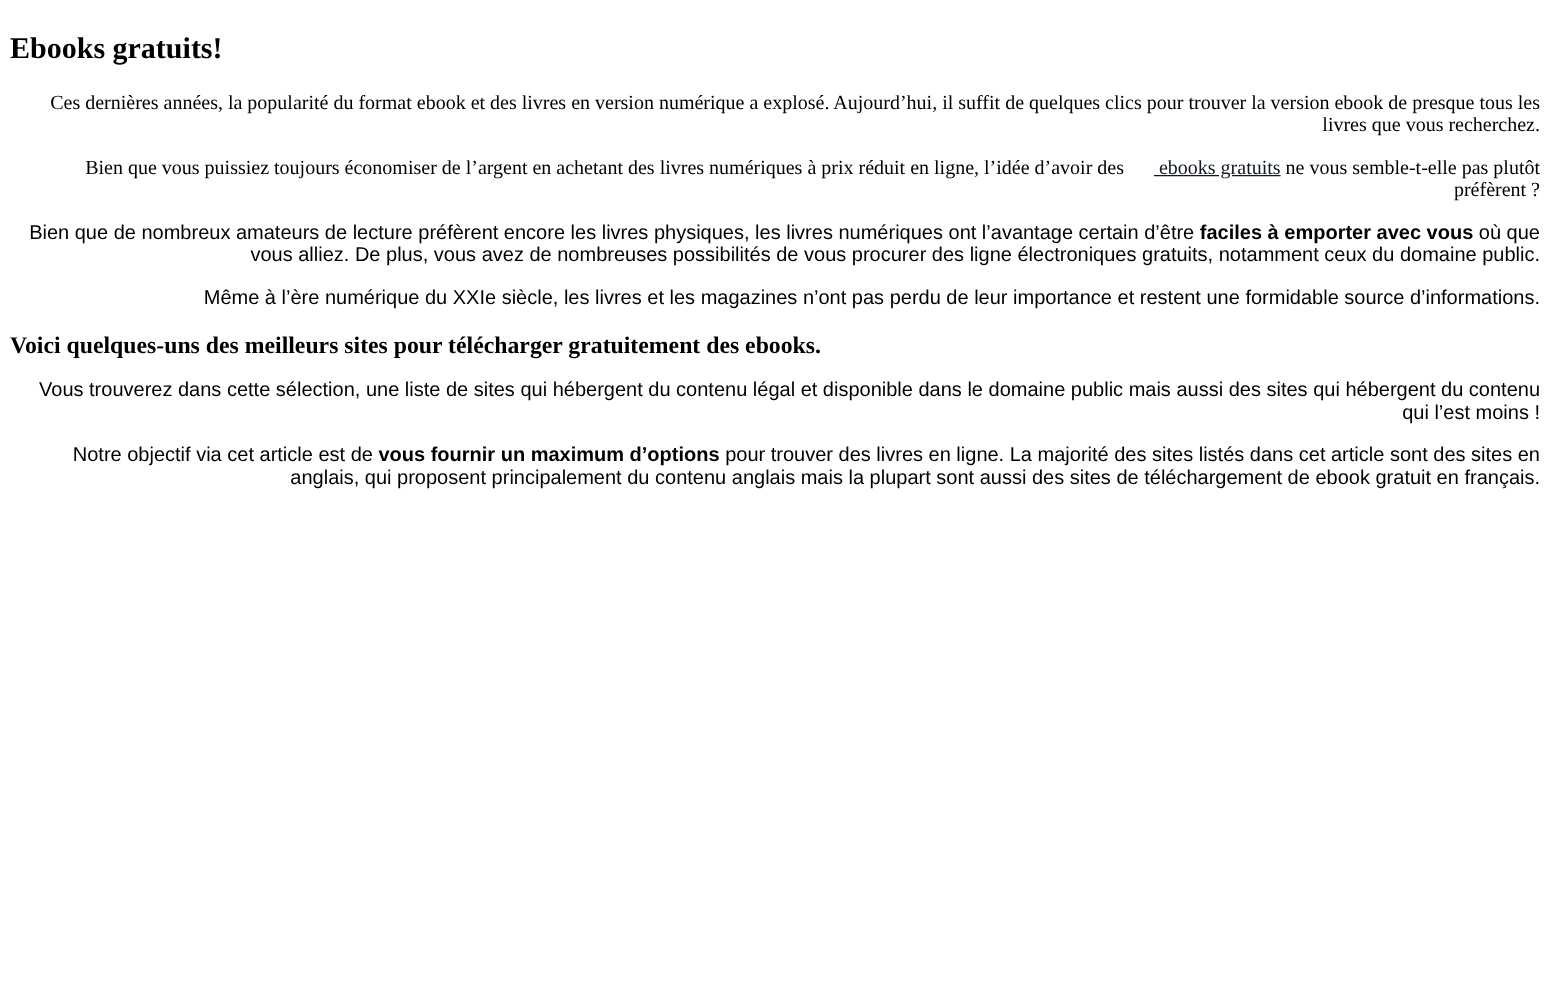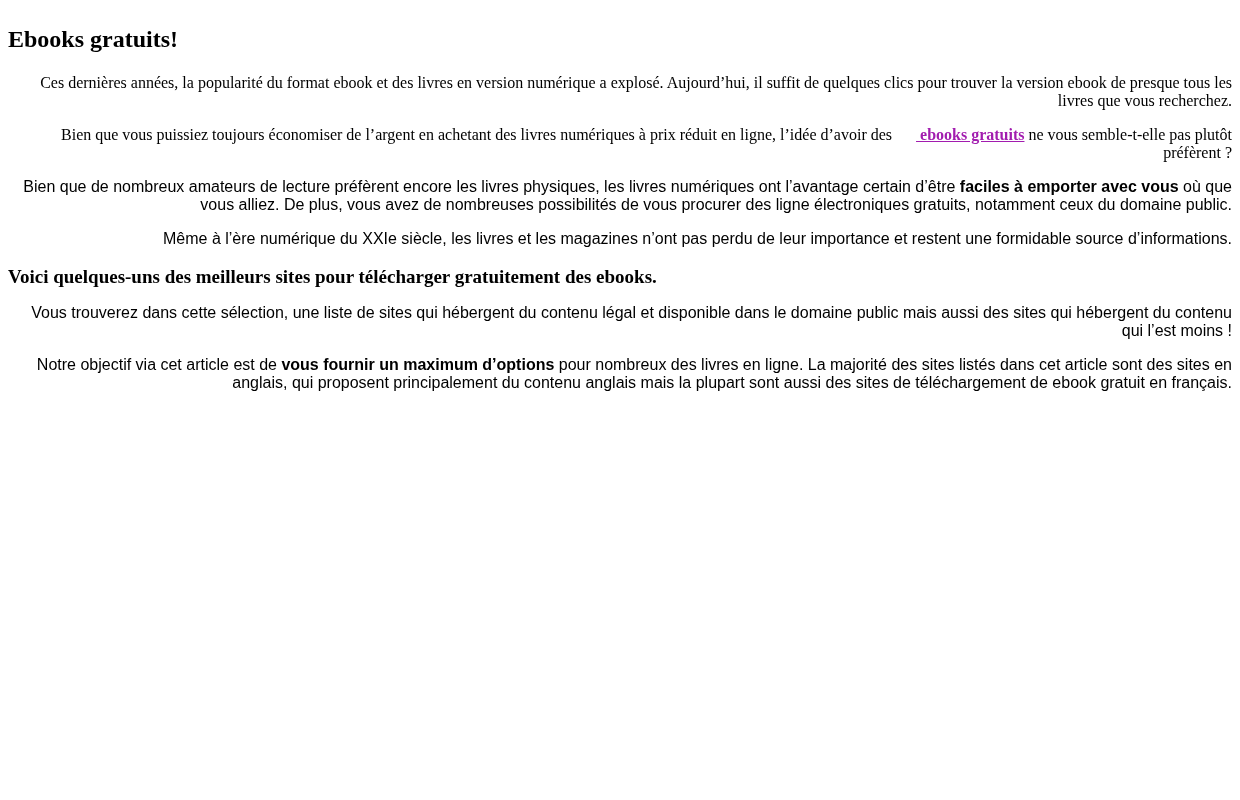--- a/index.html
+++ b/index.html
@@ -36,22 +36,22 @@
       font-family: "Liberation Sans", sans-serif;
     }
     h3 {
       font-family: "Liberation Serif", serif;
       font-size: 19px;
       font-weight: bold;
       margin: 18px 0 16px 0;
       line-height: 22px;
     }
     a.link {
-      color: #a21caf;
-      font-weight: bold;
+      color: #0f172a;
+      font-weight: normal;
       text-decoration: underline;
       margin-left: 24px;
     }
     b { font-weight: bold; }
   </style>
 </head>
 <body>
 
 <h1>Ebooks gratuits!</h1>
 
@@ -66,13 +66,13 @@
 <p class="sans">
   <span>Même à l’ère numérique du XXIe siècle, les livres et les magazines n’ont pas perdu de leur importance et restent une formidable source d’informations.</span>
 </p>
 
 <h3>Voici quelques-uns des meilleurs sites pour télécharger gratuitement des ebooks.</h3>
 
 <p class="sans">
   <span>Vous trouverez dans cette sélection, une liste de sites qui hébergent du contenu légal et disponible dans le domaine public mais aussi des sites qui hébergent du contenu qui l’est moins !</span>
 </p>
 
-<p class="sans"><span>Notre objectif via cet article est de </span><b>vous fournir un maximum d’options</b><span> pour nombreux des livres en ligne. La majorité des sites listés dans cet article sont des sites en anglais, qui proposent principalement du contenu anglais mais la plupart sont aussi des sites de téléchargement de ebook gratuit en français.</span></p>
+<p class="sans"><span>Notre objectif via cet article est de </span><b>vous fournir un maximum d’options</b><span> pour trouver des livres en ligne. La majorité des sites listés dans cet article sont des sites en anglais, qui proposent principalement du contenu anglais mais la plupart sont aussi des sites de téléchargement de ebook gratuit en français.</span></p>
 
 </body></html>

